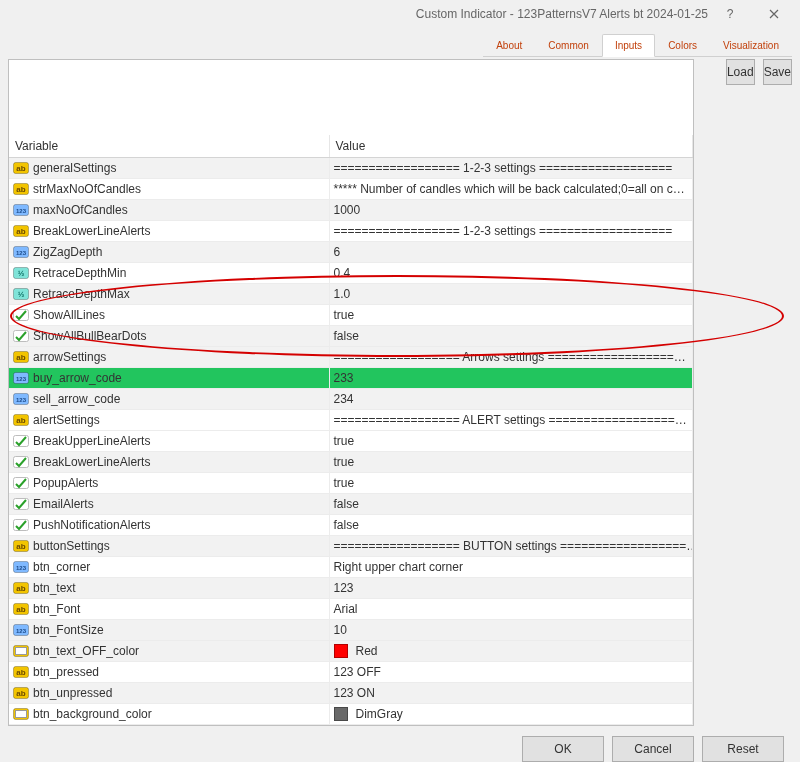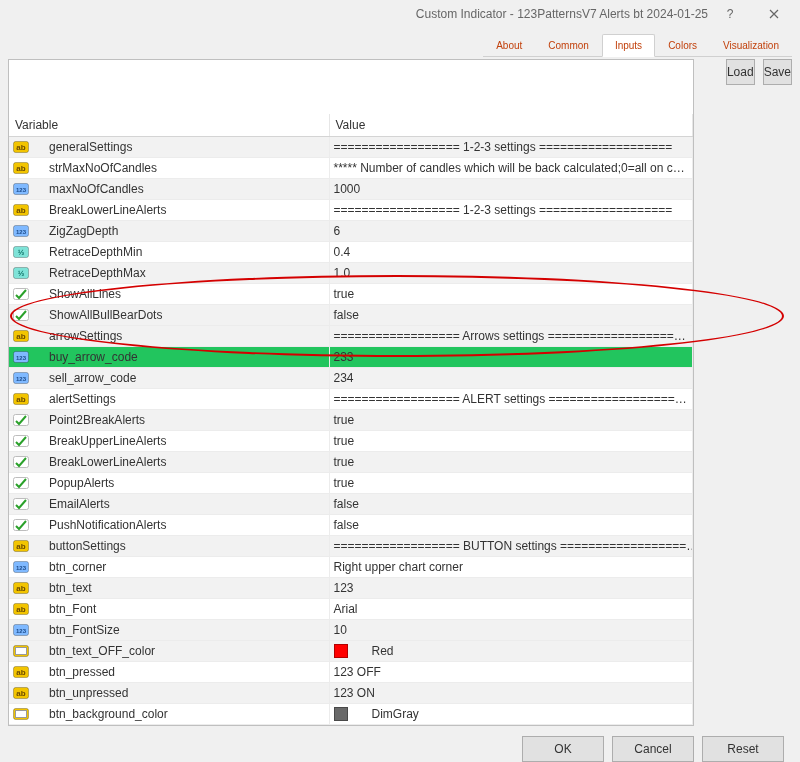--- a/index.html
+++ b/index.html
@@ -11,21 +11,21 @@
   .tabs{display:flex;border-bottom:1px solid #d0d0d0;}
   .tab{padding:5px 12px;font-size:10px;color:#c2410c;background:transparent;border:1px solid transparent;margin-bottom:-1px;cursor:pointer;}
   .tab.active{background:#fff;border-color:#d0d0d0;border-bottom-color:#fff;border-radius:2px 2px 0 0;}
   .content{flex:1;display:flex;padding:2px 8px 0 8px;gap:8px;min-height:0;}
   .grid-wrap{flex:1;border:1px solid #bfbfbf;background:#fff;display:flex;min-width:0;}
   .grid-scroll{flex:1;overflow-y:scroll;overflow-x:hidden;}
   .grid{width:100%;border-collapse:collapse;table-layout:fixed;}
   .grid th{position:sticky;top:0;background:#fff;border-bottom:1px solid #d4d4d4;border-right:1px solid #e6e6e6;text-align:left;font-weight:400;padding:4px 6px;font-size:12px;z-index:2;}
   .grid td{border-bottom:1px solid #ececec;border-right:1px solid #ececec;padding:0;height:20px;vertical-align:middle;font-size:12px;}
   .grid tr.alt td{background:#f2f2f2;}
-  .cell-inner{display:flex;align-items:center;gap:20px;height:20px;padding:0 4px;white-space:nowrap;overflow:hidden;text-overflow:ellipsis;}
+  .cell-inner{display:flex;align-items:center;gap:4px;height:20px;padding:0 4px;white-space:nowrap;overflow:hidden;text-overflow:ellipsis;}
   .ico{width:16px;height:14px;flex:none;display:flex;align-items:center;justify-content:center;}
   .sidebtns{width:90px;display:flex;flex-direction:row;justify-content:flex-end;gap:8px;padding-bottom:2px;}
   .btn{height:24px;border:1px solid #adadad;background:#e1e1e1;cursor:pointer;font-size:12px;display:flex;align-items:center;justify-content:center;}
   .bottombar{display:flex;justify-content:flex-end;gap:8px;padding:10px 16px 0 16px;}
   .bottombar .btn{width:80px;}
   .swatch{width:12px;height:12px;display:inline-block;flex:none;border:1px solid rgba(0,0,0,.3);margin-right:4px;}
   .annot-ellipse{position:absolute;pointer-events:none;border:2px solid #d40000;border-radius:50%;}
   .rel{position:relative;align-items:flex-end;}
   tr.selected td{background:#22c55e;}
 </style>
@@ -301,38 +301,20 @@
                     </span>
                     <span>alertSettings</span>
                   </div>
                 </td>
                 <td>
                   <div class="cell-inner">
                     <span>================== ALERT settings ==================…</span>
                   </div>
                 </td>
               </tr>
-              <tr class="alt">
-                <td>
-                  <div class="cell-inner">
-                    <span class="ico">
-                      <svg width="16" height="14" viewBox="0 0 16 14">
-                        <rect x="0.5" y="1.5" width="15" height="11" rx="2" fill="#fff" stroke="#bdbdbd"></rect>
-                        <polyline points="3,8 6,11 13,3" fill="none" stroke="#2aa12a" stroke-width="2"></polyline>
-                      </svg>
-                    </span>
-                    <span>Point2BreakAlerts</span>
-                  </div>
-                </td>
-                <td>
-                  <div class="cell-inner">
-                    <span>true</span>
-                  </div>
-                </td>
-              </tr>
               <tr>
                 <td>
                   <div class="cell-inner">
                     <span class="ico">
                       <svg width="16" height="14" viewBox="0 0 16 14">
                         <rect x="0.5" y="1.5" width="15" height="11" rx="2" fill="#fff" stroke="#bdbdbd"></rect>
                         <polyline points="3,8 6,11 13,3" fill="none" stroke="#2aa12a" stroke-width="2"></polyline>
                       </svg>
                     </span>
                     <span>BreakUpperLineAlerts</span>

